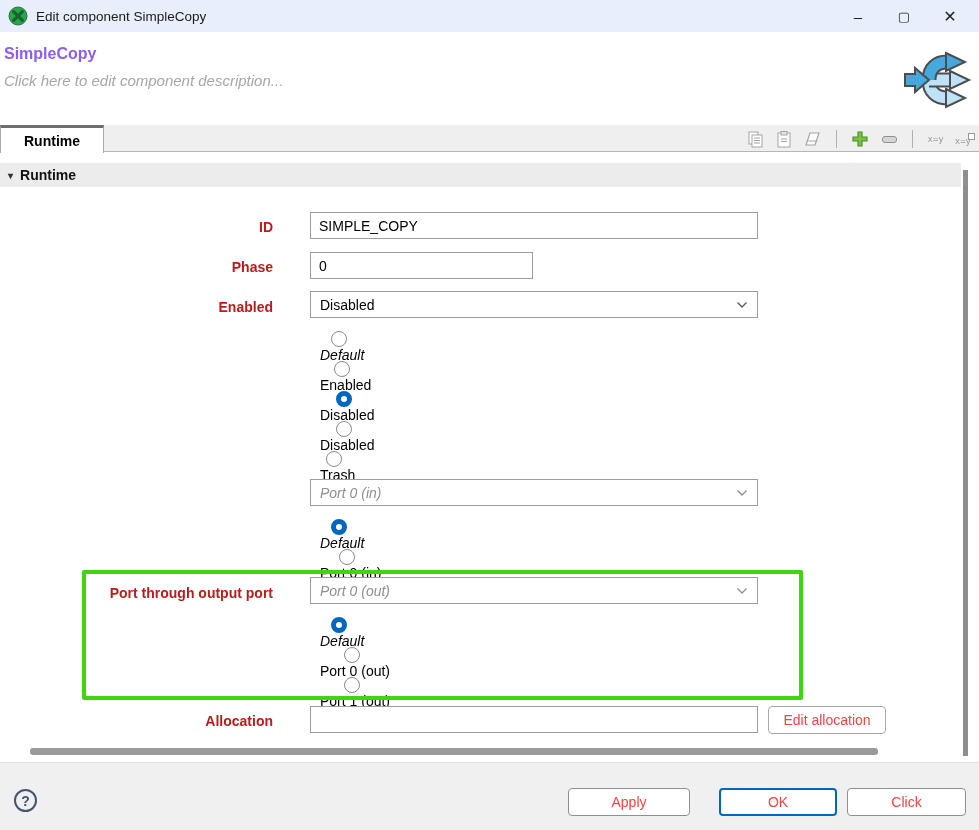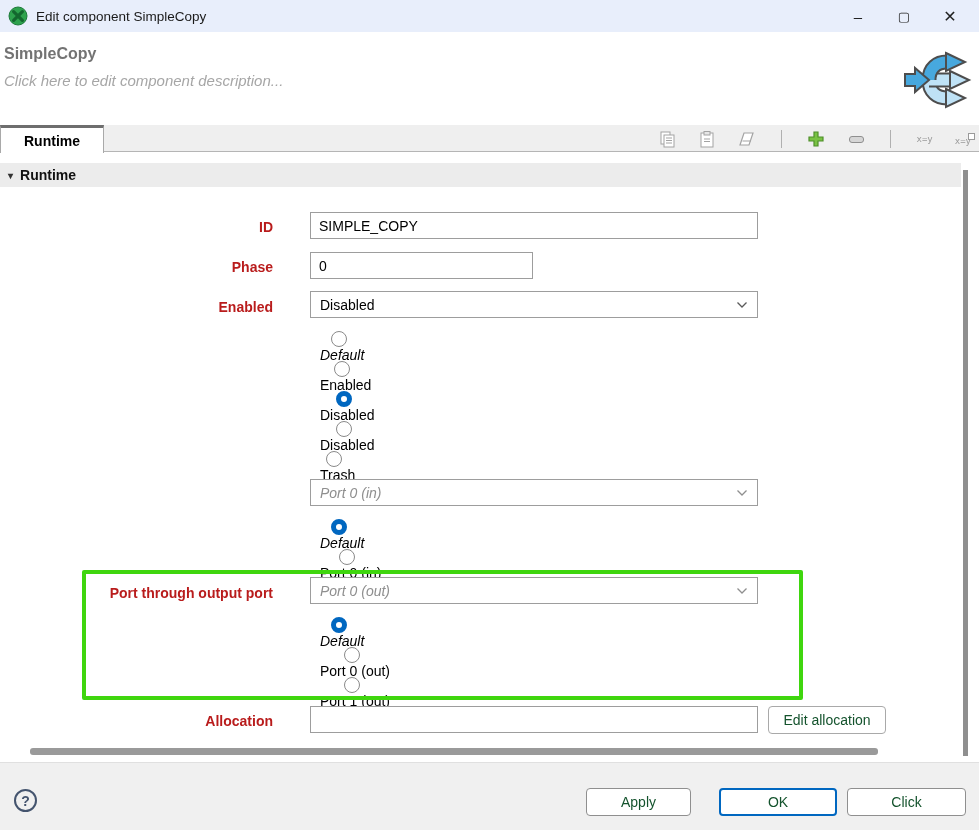--- a/index.html
+++ b/index.html
@@ -13,32 +13,32 @@
   .titlebar .app-icon { margin-left:8px; width:20px; height:20px; display:flex; }
   .titlebar .title { margin-left:8px; font-size:13.5px; color:#1a1a1a; }
   .win-controls { margin-left:auto; display:flex; height:32px; }
   .win-btn { width:46px; height:32px; display:flex; align-items:center; justify-content:center;
              font-size:15px; color:#222; cursor:pointer; }
   .win-btn.maximize { font-size:13px; }
   .win-btn.close { margin-right:6px; font-size:16px; }
 
   
   .header { position:absolute; left:0; top:32px; width:979px; height:88px; background:#fff; }
-  .comp-name { position:absolute; left:4px; top:13px; font-size:16px; font-weight:bold; color:#737373; }
+  .comp-name { position:absolute; left:4px; top:13px; font-size:16px; font-weight:bold; color:#8b5cf6; }
   .comp-desc { position:absolute; left:4px; top:40px; font-size:15px; font-style:italic; color:#a6a6a6; }
   .comp-icon { position:absolute; right:6px; top:14px; width:70px; height:68px; }
 
   
   .tabstrip { position:absolute; left:0; top:125px; width:979px; height:27px; background:#efefef;
               border-bottom:1px solid #b5b5b5; }
   .tab-active { position:absolute; left:0; top:0; width:104px; height:28px; background:#fff;
                 border-top:3px solid #6e6e6e; border-left:1px solid #a9a9a9; border-right:1px solid #a9a9a9;
                 display:flex; align-items:center; justify-content:center;
                 font-size:14px; font-weight:bold; color:#000; cursor:pointer; }
-  .mini-toolbar { position:absolute; right:4px; top:2px; height:24px; display:flex; align-items:center; gap:22px; }
+  .mini-toolbar { position:absolute; right:4px; top:2px; height:24px; display:flex; align-items:center; gap:11px; }
   .tb-icon { display:flex; align-items:center; justify-content:center; width:18px; height:18px; cursor:pointer; }
   .tb-sep { width:1px; height:18px; background:#b0b0b0; margin:0 3px; }
   .tb-minus { width:15px; height:7px; background:#d6d6d6; border:1px solid #8f8f8f; border-radius:3px; }
   .tb-xy { font-size:9px; color:#9a9a9a; font-family:"DejaVu Sans Mono", monospace; letter-spacing:0; white-space:nowrap; }
   .tb-xy .winlet { display:inline-block; width:7px; height:7px; border:1px solid #9a9a9a; background:#fff;
                    margin-left:-3px; margin-bottom:4px; }
 
   
   .section-header { position:absolute; left:0; top:163px; width:961px; height:24px; background:#ececec;
                     display:flex; align-items:center; font-size:14px; font-weight:bold; color:#111; cursor:pointer; }
@@ -54,36 +54,36 @@
   .dropdown.ghost { color:#8f8f8f; font-style:italic; }
   .radio-row { position:absolute; left:313px; height:18px; display:flex; align-items:center; cursor:pointer;flex-direction:column; }
   .radio { width:16px; height:16px; border:1px solid #8a8a8a; border-radius:50%; background:#fff; flex:0 0 16px; }
   .radio.checked { border:5px solid #0067c0; }
   .radio-row .rlabel { margin-left:7px; font-size:14px; color:#000; white-space:nowrap; }
   .rlabel.it { font-style:italic; }
 
   .hl-box { position:absolute; left:82px; top:570px; width:721px; height:130px;
             border:4px solid #3fd60e; border-radius:2px; pointer-events:none; z-index:5; }
 
-  .btn { background:#fff; border:1px solid #8f8f8f; border-radius:4px; font-size:14px; color:#14532d;
+  .btn { background:#fff; border:1px solid #8f8f8f; border-radius:4px; font-size:14px; color:#ef4444;
          font-family:"Liberation Sans", sans-serif; cursor:pointer; }
   .edit-alloc-btn { position:absolute; left:768px; top:706px; width:118px; height:28px; border-color:#a9a9a9; }
 
   
   .vscroll-thumb { position:absolute; left:963px; top:170px; width:5px; height:586px; background:#8f8f8f; }
   .hscroll-thumb { position:absolute; left:30px; top:748px; width:848px; height:7px; background:#9a9a9a; border-radius:3px; }
 
   
   .footer { position:absolute; left:0; top:762px; width:979px; height:68px; background:#f0f0f0;
             border-top:1px solid #e0e0e0; }
   .help-icon { position:absolute; left:14px; top:26px; width:23px; height:23px; border:2px solid #44546e;
                border-radius:50%; display:flex; align-items:center; justify-content:center;
                font-size:14px; font-weight:bold; color:#44546e; cursor:pointer; }
   .footer .btn { position:absolute; top:25px; height:28px; }
-  .apply-btn  { left:586px; width:105px; }
+  .apply-btn  { left:568px; width:122px; }
   .ok-btn     { left:719px; width:118px; border:2px solid #0067c0; }
   .cancel-btn { left:847px; width:119px; }
 </style>
 </head>
 <body>
 
 <div class="window">
 
   <div class="titlebar">
     <span class="app-icon">

